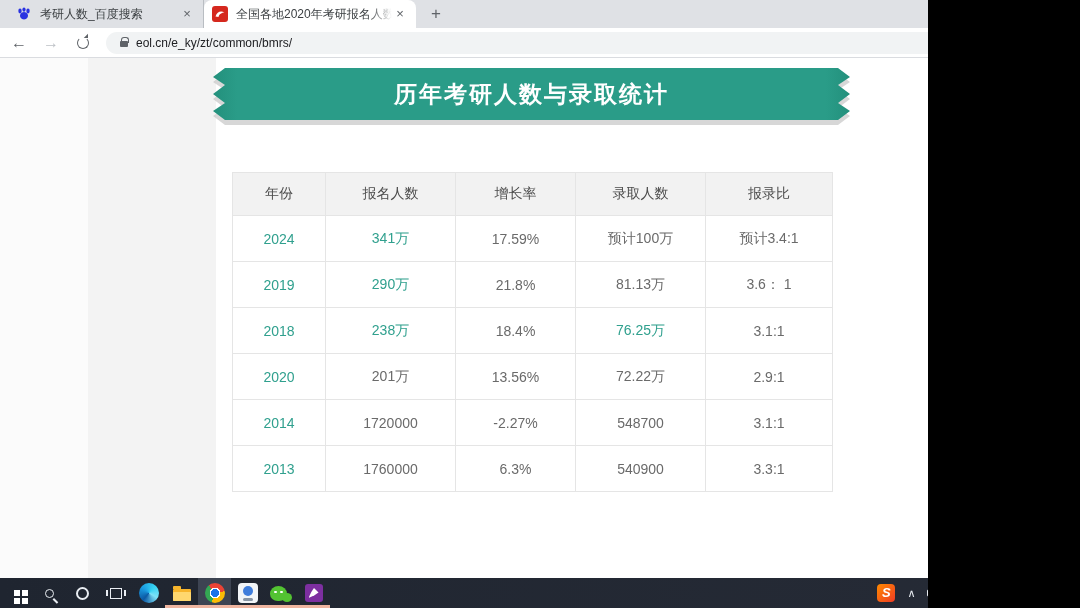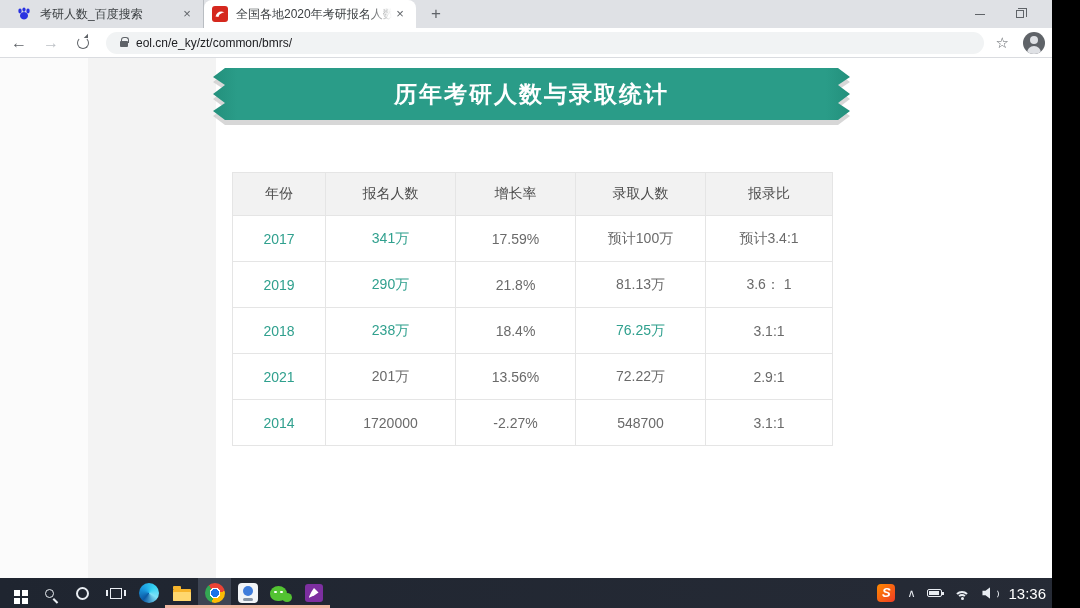--- a/index.html
+++ b/index.html
@@ -1,21 +1,21 @@
 <!DOCTYPE html>
 <html style="--ribbon-green: #2a9c88; --table-green: #30a08e; --taskbar-bg: #232935; --running-indicator: #efb5a0; --tabbar-bg: #dfe1e5; --omnibox-bg: #f1f3f4;"><head>
 <meta charset="utf-8">
 <style>
   :root{
     --ribbon-green:#2a9c88; --table-green:#30a08e; --taskbar-bg:#232935;
     --running-indicator:#efb5a0; --tabbar-bg:#dfe1e5; --omnibox-bg:#f1f3f4;
   }
   *{margin:0;padding:0;box-sizing:border-box;}
   body{font-family:"Liberation Sans","DejaVu Sans",sans-serif;background:#000;}
-  .screen{position:relative;width:1052px;height:608px;background:#fff;overflow:hidden;}
+  .screen{position:relative;width:928px;height:608px;background:#fff;overflow:hidden;}
 
   
   .tabbar{position:absolute;left:0;top:0;width:1080px;height:28px;background:var(--tabbar-bg);}
   .tab{position:absolute;top:0;height:28px;display:flex;align-items:center;font-size:12px;color:#3c4043;}
   .tab-inactive{left:8px;width:196px;border-right:1px solid #b9bdc2;padding:0 8px;}
   .tab-active{left:204px;width:212px;background:#fff;border-radius:8px 8px 0 0;padding:0 8px;z-index:2;}
   .tab .favicon{width:16px;height:16px;margin-right:8px;flex:0 0 16px;}
   .tab .tab-title{flex:1;white-space:nowrap;overflow:hidden;-webkit-mask-image:linear-gradient(90deg,#000 85%,transparent);mask-image:linear-gradient(90deg,#000 85%,transparent);}
   .tab .tab-close{width:16px;height:16px;line-height:15px;text-align:center;border-radius:50%;color:#5f6368;font-size:13px;cursor:pointer;}
   .newtab-btn{position:absolute;left:424px;top:3px;width:24px;height:24px;text-align:center;line-height:22px;font-size:17px;color:#5f6368;border-radius:50%;}
@@ -197,54 +197,61 @@
           <tr>
             <th>年份</th>
             <th>报名人数</th>
             <th>增长率</th>
             <th>录取人数</th>
             <th>报录比</th>
           </tr>
         </thead>
       <tbody>
           <tr>
-            <td class="green">2017</td>
+            <td class="green">2024</td>
             <td class="green">341万</td>
             <td>17.59%</td>
             <td>预计100万</td>
             <td>预计3.4:1</td>
           </tr>
           <tr>
             <td class="green">2019</td>
             <td class="green">290万</td>
             <td>21.8%</td>
             <td>81.13万</td>
             <td>3.6： 1</td>
           </tr>
           <tr>
             <td class="green">2018</td>
             <td class="green">238万</td>
             <td>18.4%</td>
             <td class="green">76.25万</td>
             <td>3.1:1</td>
           </tr>
           <tr>
-            <td class="green">2021</td>
+            <td class="green">2020</td>
             <td>201万</td>
             <td>13.56%</td>
             <td>72.22万</td>
             <td>2.9:1</td>
           </tr>
           <tr>
             <td class="green">2014</td>
             <td>1720000</td>
             <td>-2.27%</td>
             <td>548700</td>
             <td>3.1:1</td>
           </tr>
+          <tr>
+            <td class="green">2013</td>
+            <td>1760000</td>
+            <td>6.3%</td>
+            <td>540900</td>
+            <td>3.3:1</td>
+          </tr>
         </tbody>
     </table>
 
     <div class="scrollbar">
       <div class="sb-arrow sb-up">
           <span></span>
         </div>
       <div class="sb-thumb"></div>
       <div class="sb-arrow sb-down">
           <span></span>

